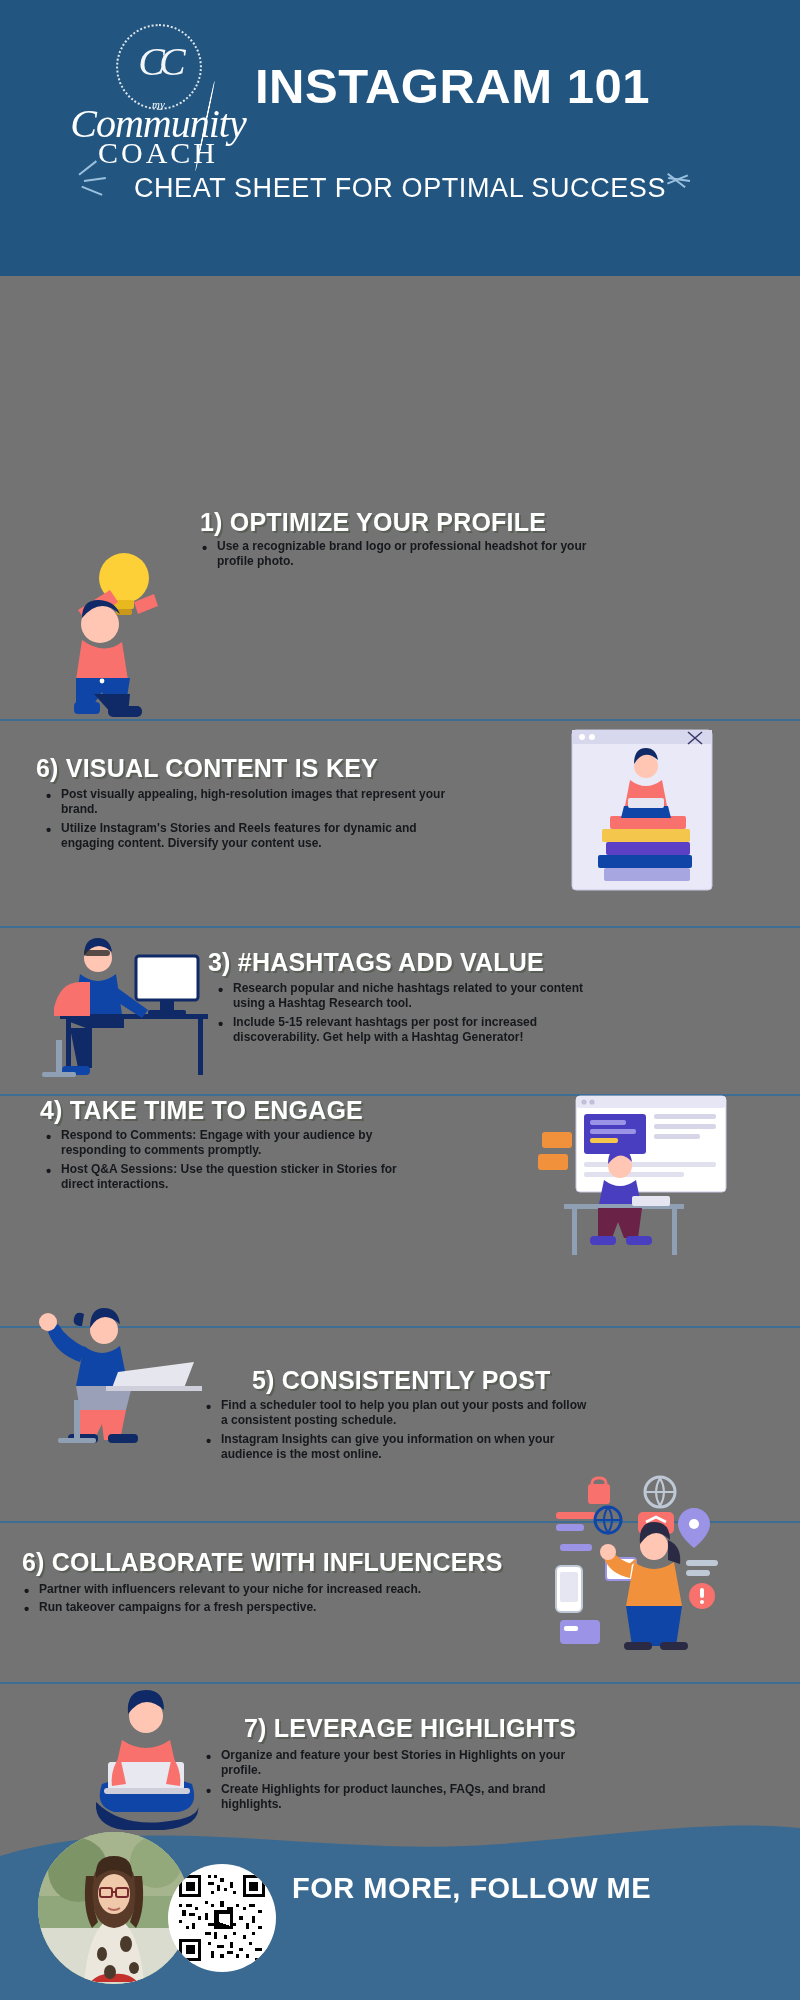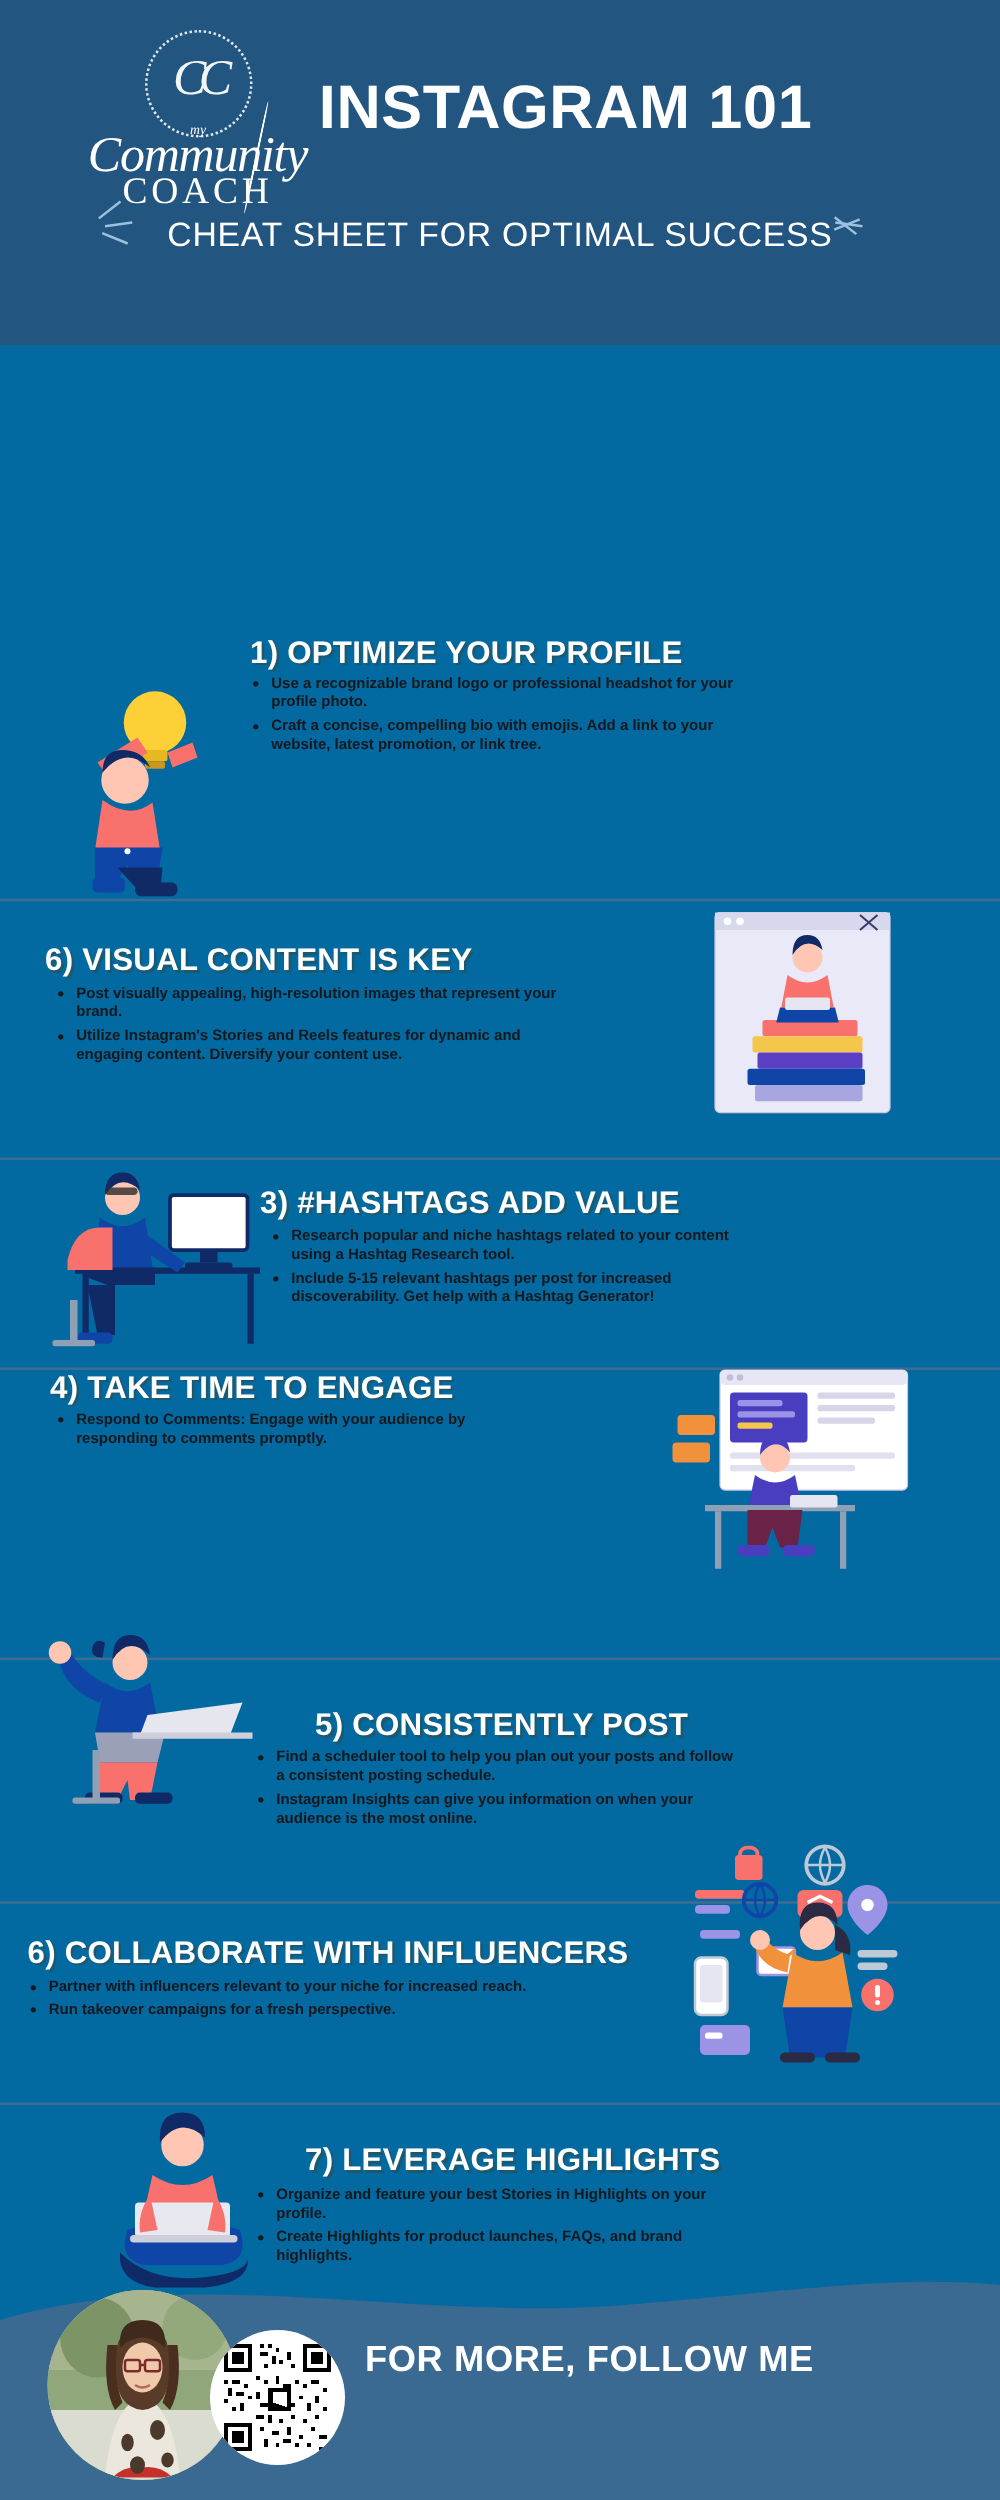--- a/index.html
+++ b/index.html
@@ -2,21 +2,21 @@
 <html><head>
 <meta charset="utf-8">
 <style>
   * { box-sizing: border-box; margin: 0; padding: 0; }
   html, body {
     width: 800px; height: 2000px;
     font-family: "Liberation Sans", sans-serif;
     background: #a5b893;
     overflow: hidden;
   }
-  .page { position: relative; width: 800px; height: 2000px; background: #0369a1; }
+  .page { position: relative; width: 800px; height: 2000px; background: #737373; }
 
   
   .header {
     position: relative;
     width: 800px; height: 276px;
     background: #225680;
     overflow: hidden;
   }
   .logo-wrap {
     position: absolute; left: 48px; top: 22px;
@@ -186,21 +186,20 @@
       <path d="M28 128 h54 l-4 26 h-20 l-4 -12 l-8 12 h-18 Z" fill="#1045a8"></path>
       <path d="M46 144 h36 l-2 20 h-16 Z" fill="#102a67"></path>
       <rect x="26" y="152" width="26" height="12" rx="4" fill="#1045a8"></rect>
       <rect x="60" y="156" width="34" height="11" rx="5" fill="#102a67"></rect>
       <circle cx="54" cy="131" r="2.4" fill="#fff"></circle>
     </svg>
     <div class="sec-head" style="left:200px; top:232px;">1) OPTIMIZE YOUR PROFILE</div>
     <div class="bullets" style="left:200px; top:263px; width:400px;">
       <ul>
         <li>Use a recognizable brand logo or professional headshot for your profile photo.</li>
-        <li>Craft a concise, compelling bio with emojis. Add a link to your website, latest promotion, or link tree.</li>
       </ul>
     </div>
     <div class="divider" style="top:443px;"></div>
   </div>
 
   <div class="section">
     <svg class="illus" style="left:562px; top:448px;" width="160" height="172" viewBox="0 0 160 172">
       <rect x="10" y="6" width="140" height="160" rx="4" fill="#e9e9f7" stroke="#c9c9e4"></rect>
       <rect x="10" y="6" width="140" height="14" fill="#d7d7ee"></rect>
       <circle cx="20" cy="13" r="3" fill="#fff"></circle>
@@ -282,20 +281,21 @@
       <path d="M76 92 q16 12 32 0 l5 24 l-42 0 Z" fill="#4a3ec0"></path>
       <path d="M70 120 h44 l-4 30 h-14 l-6 -16 l-6 16 h-14 Z" fill="#6a2247"></path>
       <rect x="62" y="148" width="26" height="9" rx="4" fill="#4a3ec0"></rect>
       <rect x="98" y="148" width="26" height="9" rx="4" fill="#4a3ec0"></rect>
       <rect x="104" y="108" width="38" height="10" rx="2" fill="#e6e6f2"></rect>
     </svg>
     <div class="sec-head" style="left:40px; top:820px;">4) TAKE TIME TO ENGAGE</div>
     <div class="bullets" style="left:44px; top:852px; width:385px;">
       <ul>
         <li>Respond to Comments: Engage with your audience by responding to comments promptly.</li>
+        <li>Host Q&amp;A Sessions: Use the question sticker in Stories for direct interactions.</li>
       </ul>
     </div>
     <div class="divider" style="top:1050px;"></div>
   </div>
 
   <div class="section">
     <svg class="illus" style="left:22px; top:1010px;" width="190" height="162" viewBox="0 0 190 162">
       <circle cx="82" cy="44" r="14" fill="#ffc6b4"></circle>
       <path d="M68 42 q12 -20 30 -4 q-2 -16 -16 -16 q-14 0 -14 20 Z" fill="#102a67"></path>
       <path d="M62 28 q-8 -4 -10 4 q-2 8 8 8 Z" fill="#102a67"></path>

